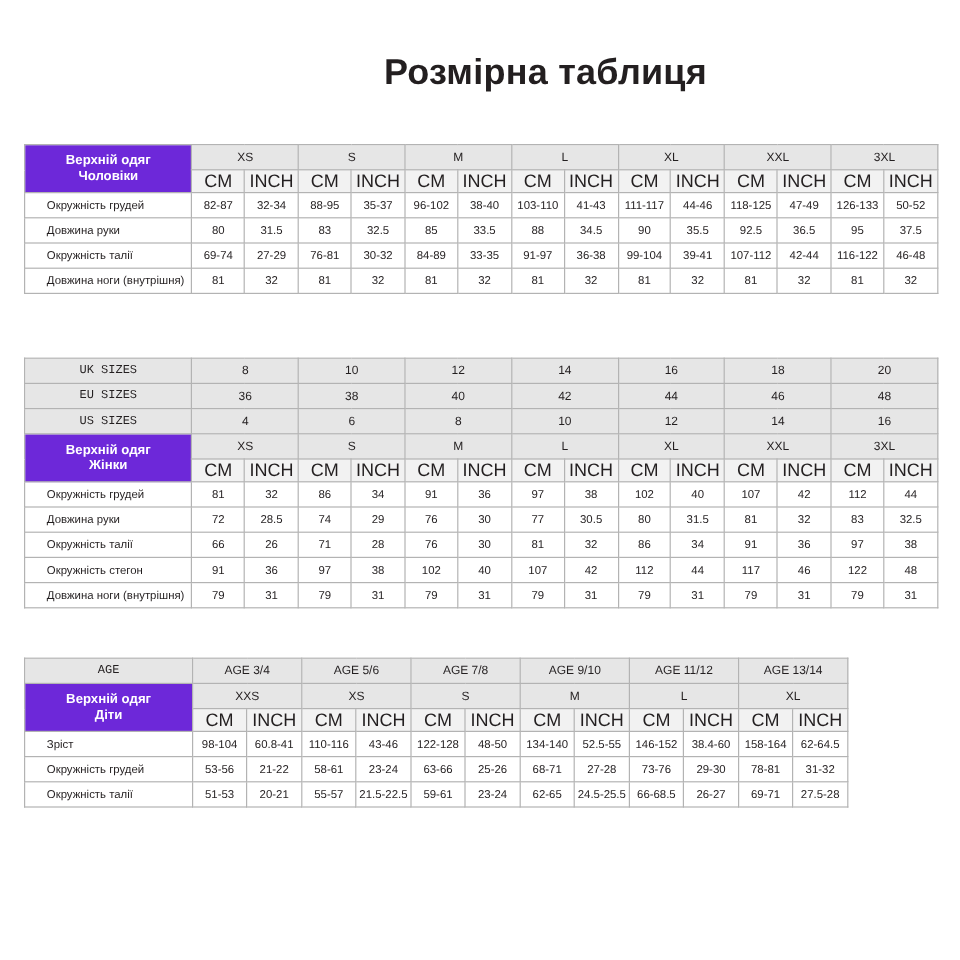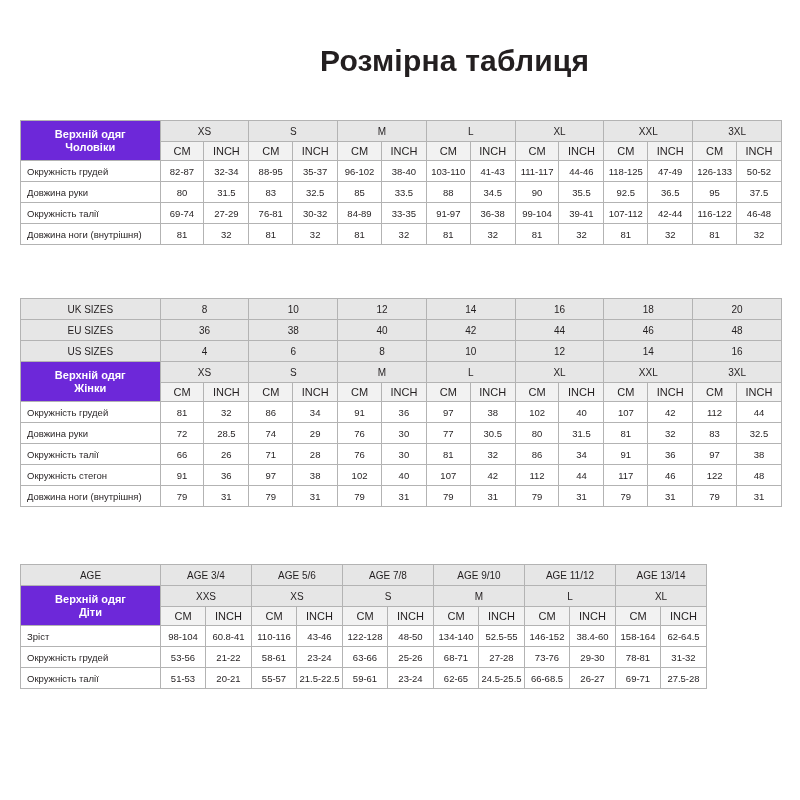--- a/index.html
+++ b/index.html
@@ -93,43 +93,44 @@
     font-size: 11px;
     line-height: 13px;
   }
   .hdr-size {
     background: #e6e6e6;
     font-size: 10px;
     font-weight: normal;
   }
   .unit-row td {
     background: #f2f2f2;
-    font-size: 11px;
+    font-size: 15px;
     height: 18px;
     margin-left: 27px;
   }
   .rowlabel {
     text-align: left;
-    padding-left: 6px;
+    padding-left: 18px;
     font-size: 9.5px;
     background: #ffffff;
   }
   .greyband {
     background: #e6e6e6;
     font-size: 10px;
   }
   .greyband-label {
     background: #e6e6e6;
     font-size: 10px;
     text-align: center;
+    font-family: Liberation Mono, monospace;
   }
   .data td { background: #ffffff; }
   .tblA { top: 120px; }
   .tblB { top: 298px; }
-  .tblC { top: 564px; }
+  .tblC { top: 548px; }
 </style>
 </head>
 <body>
 
 <div class="page">
 
   <div class="header">
     <div class="page-title">Розмірна таблиця</div>
   </div>
 

